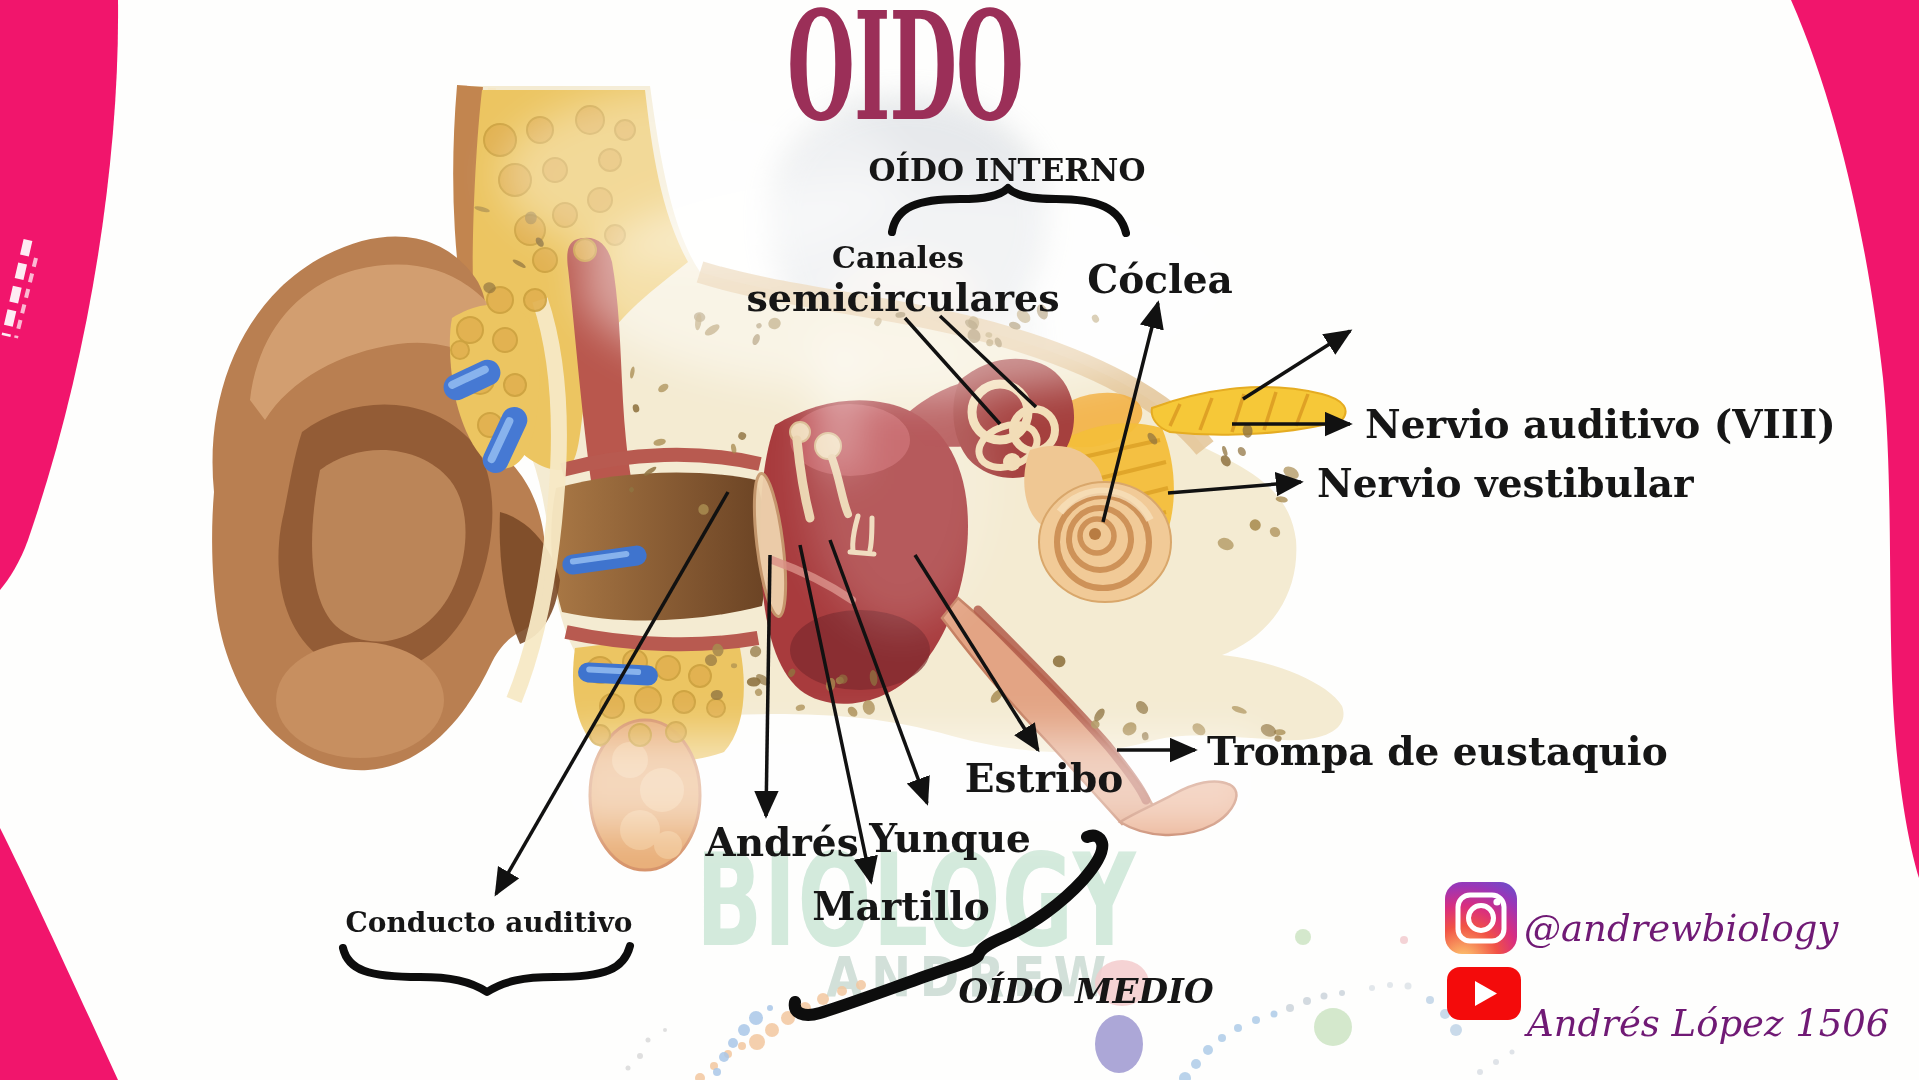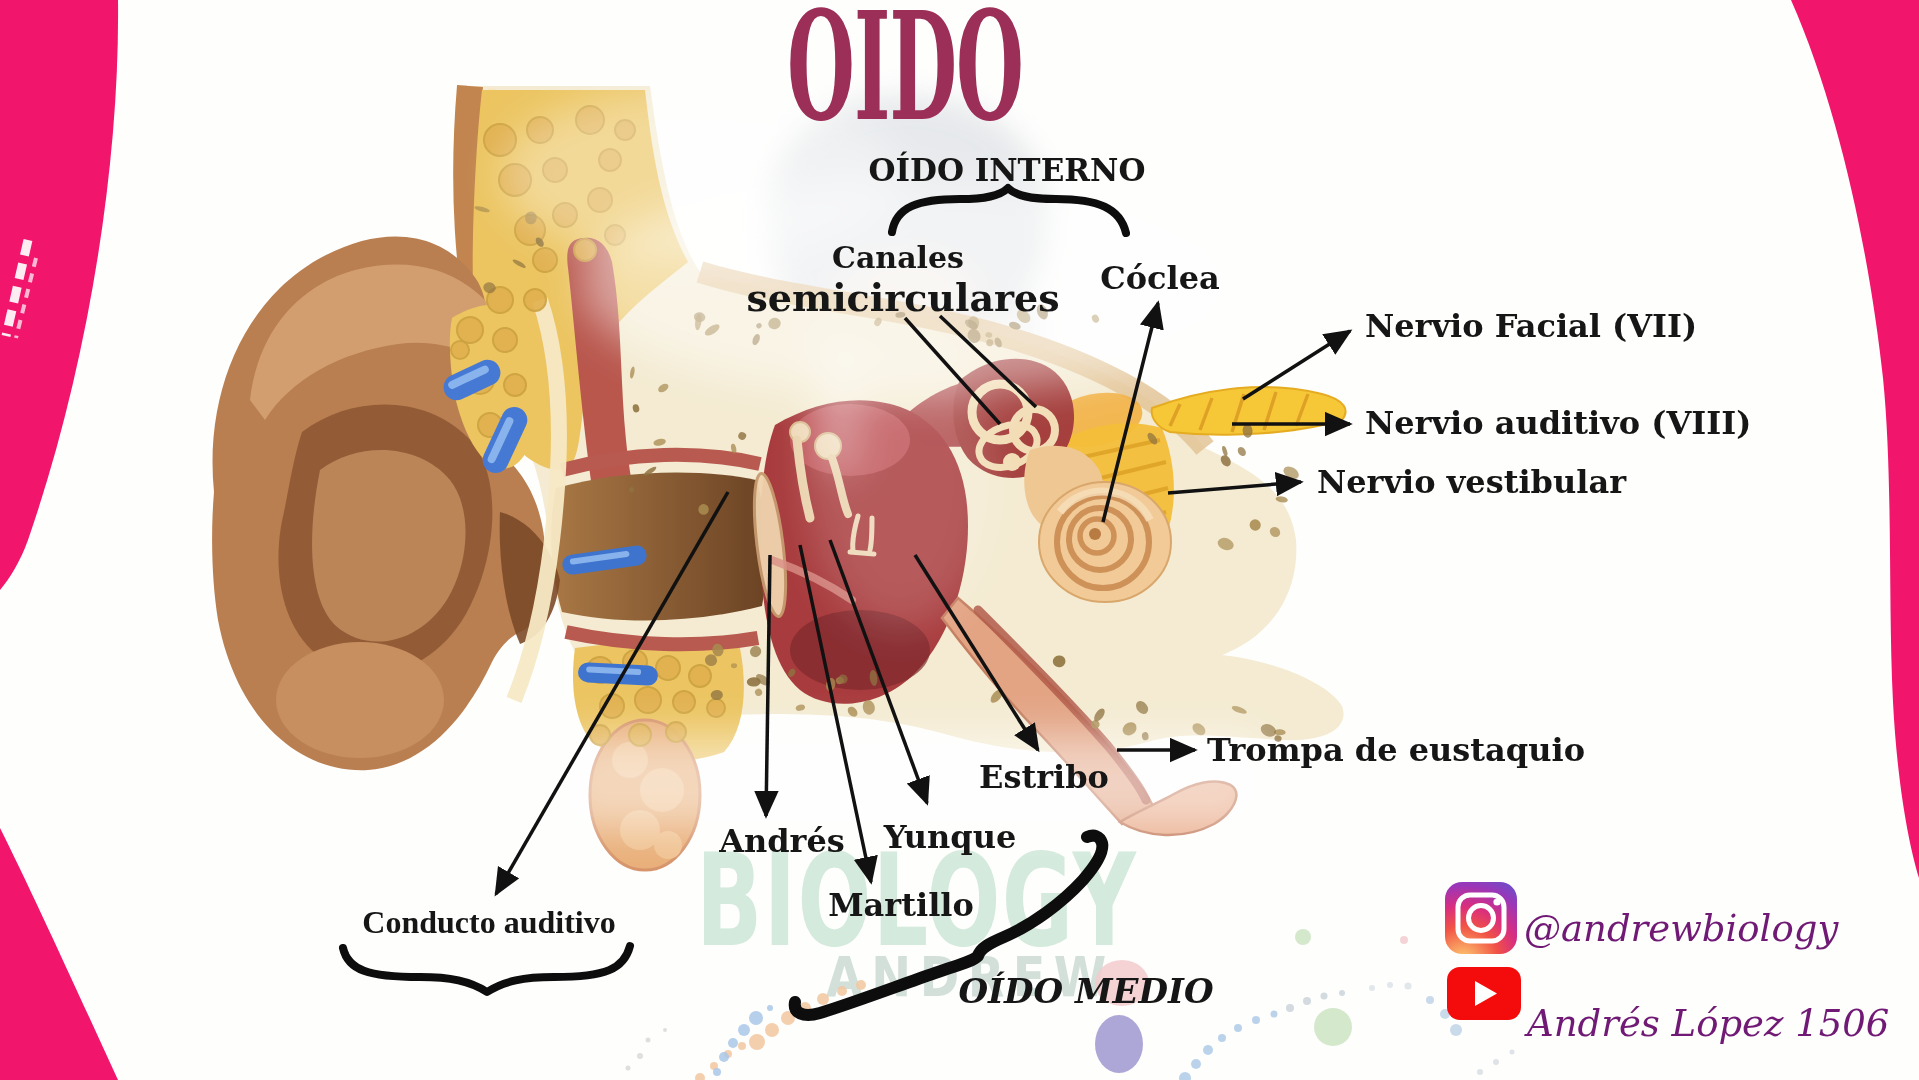--- a/index.html
+++ b/index.html
@@ -4,21 +4,21 @@
 <style>
   html,body{margin:0;padding:0;background:#ffffff;}
   #stage{
     position:relative;width:1919px;height:1080px;overflow:hidden;
     background:#FEFEFD;
     font-family:"DejaVu Serif","Liberation Serif",serif;
   }
   #stage svg.layer{position:absolute;left:0;top:0;width:1919px;height:1080px;}
   .lbl{
     position:absolute;color:#161616;font-weight:700;white-space:nowrap;
-    transform:translate(-50%,-50%);font-size:32px;letter-spacing:0px;line-height:1.05;
+    transform:translate(-50%,-50%);font-size:39px;letter-spacing:0px;line-height:1.05;
   }
   .lbl.left{transform:translate(0,-50%);}
   .lbl.big{font-size:34px;}
   .lbl.head{font-size:31px;}
   #title{
     position:absolute;left:905px;top:66px;
     transform:translate(-50%,-50%) scale(0.52,1);
     font-size:150px;font-weight:700;color:#9B2F58;letter-spacing:-2px;white-space:nowrap;
   }
   .wm{position:absolute;font-family:"DejaVu Sans","Liberation Sans",sans-serif;font-weight:800;white-space:nowrap;transform-origin:left top;}
@@ -406,29 +406,28 @@
            C980,948 990,943 1004,937 C1032,925 1062,903 1083,880 C1097,864 1104,851 1102,843 C1100,836 1094,834 1087,837"></path>
     </g>
   </svg>
 
   <div id="title">OÍDO</div>
 
   <div class="lbl head" style="left:1007px;top:170px;">OÍDO INTERNO</div>
   <div class="lbl" style="left:898px;top:258px;font-size:30px;text-align:center;">Canales</div>
   <div class="lbl" style="left:903px;top:298px;font-size:38px;">semicirculares</div>
   <div class="lbl" style="left:1160px;top:279px;">Cóclea</div>
-  <div class="lbl left" style="left:1365px;top:327px;">Nervio Facial (VII)</div>
   <div class="lbl left" style="left:1365px;top:424px;">Nervio auditivo (VIII)</div>
   <div class="lbl left" style="left:1317px;top:483px;">Nervio vestibular</div>
   <div class="lbl left" style="left:1207px;top:751px;">Trompa de eustaquio</div>
   <div class="lbl" style="left:1044px;top:778px;">Estribo</div>
   <div class="lbl" style="left:950px;top:838px;">Yunque</div>
   <div class="lbl" style="left:782px;top:842px;">Andrés</div>
   <div class="lbl" style="left:901px;top:906px;">Martillo</div>
-  <div class="lbl" style="left:489px;top:923px;font-size:32px;font-family:Liberation Serif, serif;">Conducto auditivo</div>
+  <div class="lbl" style="left:489px;top:923px;font-size:28px;">Conducto auditivo</div>
   <div class="lbl big" style="left:1086px;top:992px;font-style:italic;">OÍDO MEDIO</div>
 
   <svg class="layer" viewBox="0 0 1919 1080" style="pointer-events:none;">
     <defs>
       <radialGradient id="igGrad" cx="0.25" cy="1.1" r="1.4">
         <stop offset="0" stop-color="#FED373"></stop>
           <stop offset="0.35" stop-color="#F15245"></stop>
         <stop offset="0.55" stop-color="#D92E7F"></stop>
           <stop offset="0.75" stop-color="#9B36B7"></stop>
         <stop offset="1" stop-color="#515BD4"></stop>

